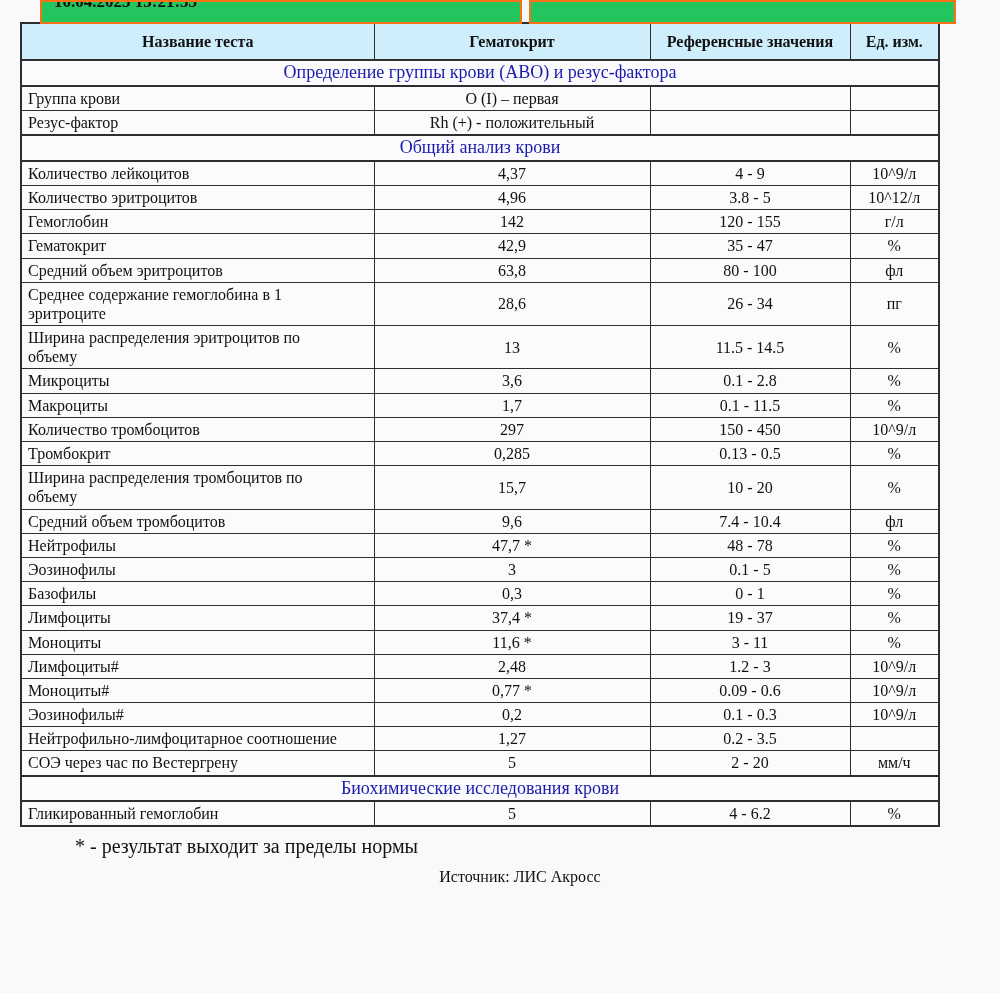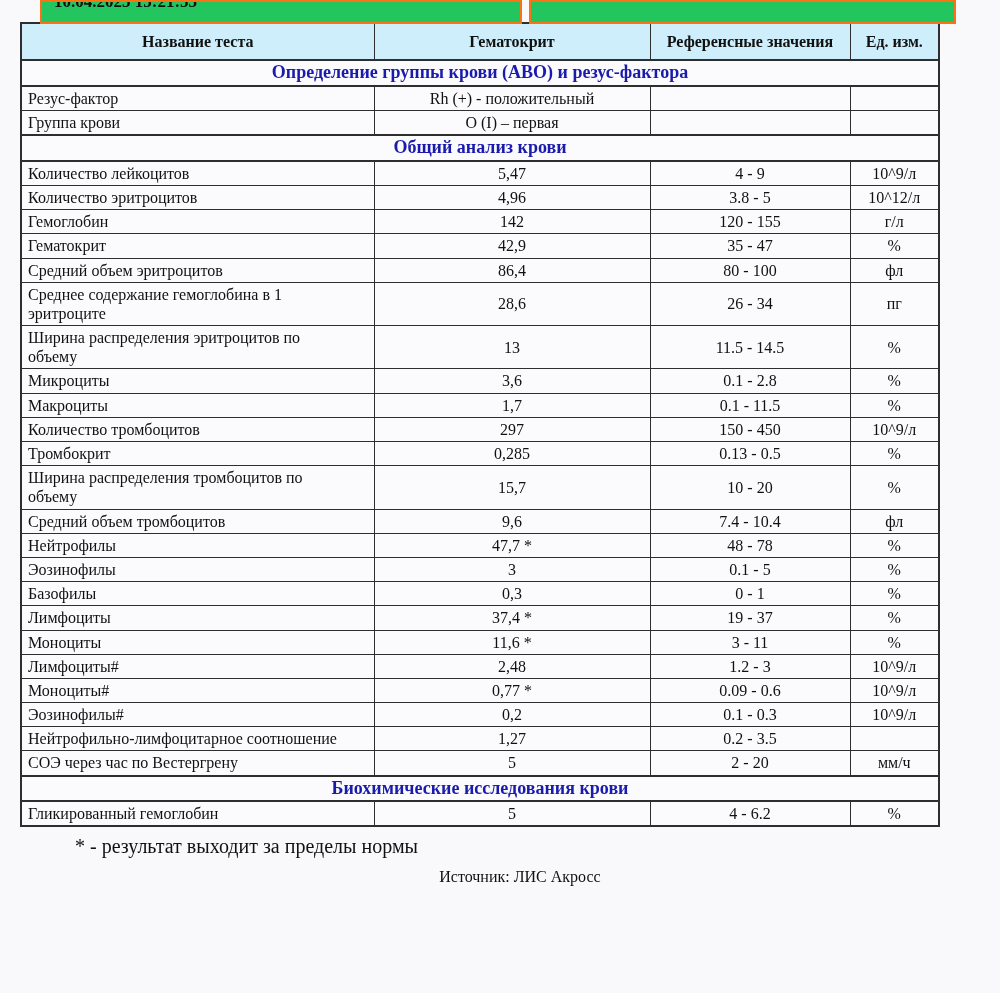--- a/index.html
+++ b/index.html
@@ -55,21 +55,21 @@
   }
   table.results thead th {
     background: #cdeefa;
     font-weight: bold;
     text-align: center;
     padding: 8px 4px;
     border-bottom: 2px solid #2e2e2e;
   }
   tr.section-row td {
     text-align: center;
-    font-weight: bold;
+    font-weight: normal;
     font-size: 18px;
     color: #1a1aad;
     padding: 1px 4px;
     border-top: 2px solid #2e2e2e;
     border-bottom: 2px solid #2e2e2e;
   }
   tr.data-row td { padding: 2px 6px; }
   td.c-name { text-align: left; white-space: pre-line; }
   td.c-res, td.c-ref, td.c-unit { text-align: center; }
 
@@ -109,37 +109,37 @@
         <th>Гематокрит</th>
         <th>Референсные значения</th>
         <th>Ед. изм.</th>
       </tr>
     </thead>
     <tbody>
         <tr class="section-row">
           <td colspan="4">Определение группы крови (ABO) и резус-фактора</td>
         </tr>
         <tr class="data-row">
+          <td class="c-name">Группа крови</td>
+          <td class="c-res">O (I) – первая</td>
+          <td class="c-ref"></td>
+          <td class="c-unit"></td>
+        </tr>
+        <tr class="data-row">
           <td class="c-name">Резус-фактор</td>
           <td class="c-res">Rh (+) - положительный</td>
           <td class="c-ref"></td>
           <td class="c-unit"></td>
         </tr>
-        <tr class="data-row">
-          <td class="c-name">Группа крови</td>
-          <td class="c-res">O (I) – первая</td>
-          <td class="c-ref"></td>
-          <td class="c-unit"></td>
-        </tr>
         <tr class="section-row">
           <td colspan="4">Общий анализ крови</td>
         </tr>
         <tr class="data-row">
           <td class="c-name">Количество лейкоцитов</td>
-          <td class="c-res">5,47</td>
+          <td class="c-res">4,37</td>
           <td class="c-ref">4 - 9</td>
           <td class="c-unit">10^9/л</td>
         </tr>
         <tr class="data-row">
           <td class="c-name">Количество эритроцитов</td>
           <td class="c-res">4,96</td>
           <td class="c-ref">3.8 - 5</td>
           <td class="c-unit">10^12/л</td>
         </tr>
         <tr class="data-row">
@@ -149,21 +149,21 @@
           <td class="c-unit">г/л</td>
         </tr>
         <tr class="data-row">
           <td class="c-name">Гематокрит</td>
           <td class="c-res">42,9</td>
           <td class="c-ref">35 - 47</td>
           <td class="c-unit">%</td>
         </tr>
         <tr class="data-row">
           <td class="c-name">Средний объем эритроцитов</td>
-          <td class="c-res">86,4</td>
+          <td class="c-res">63,8</td>
           <td class="c-ref">80 - 100</td>
           <td class="c-unit">фл</td>
         </tr>
         <tr class="data-row">
           <td class="c-name">Среднее содержание гемоглобина в 1
 эритроците</td>
           <td class="c-res">28,6</td>
           <td class="c-ref">26 - 34</td>
           <td class="c-unit">пг</td>
         </tr>

